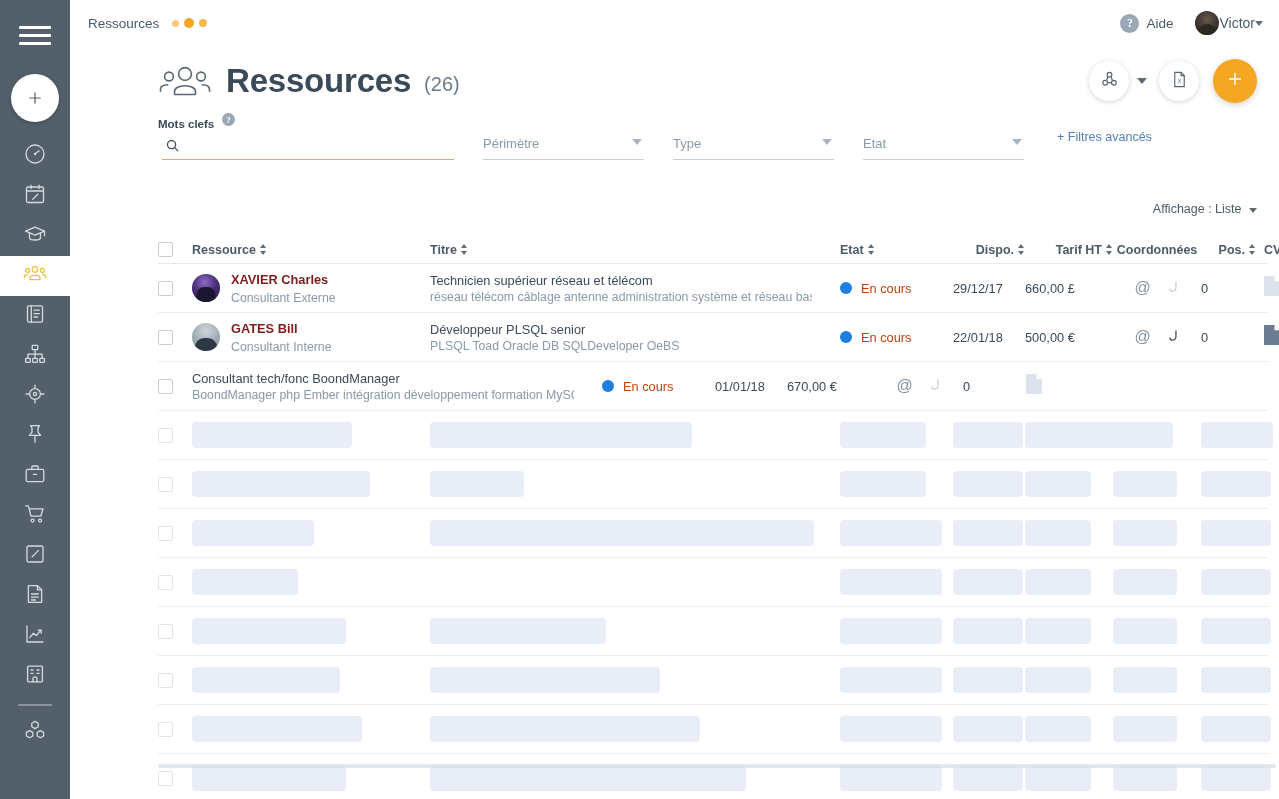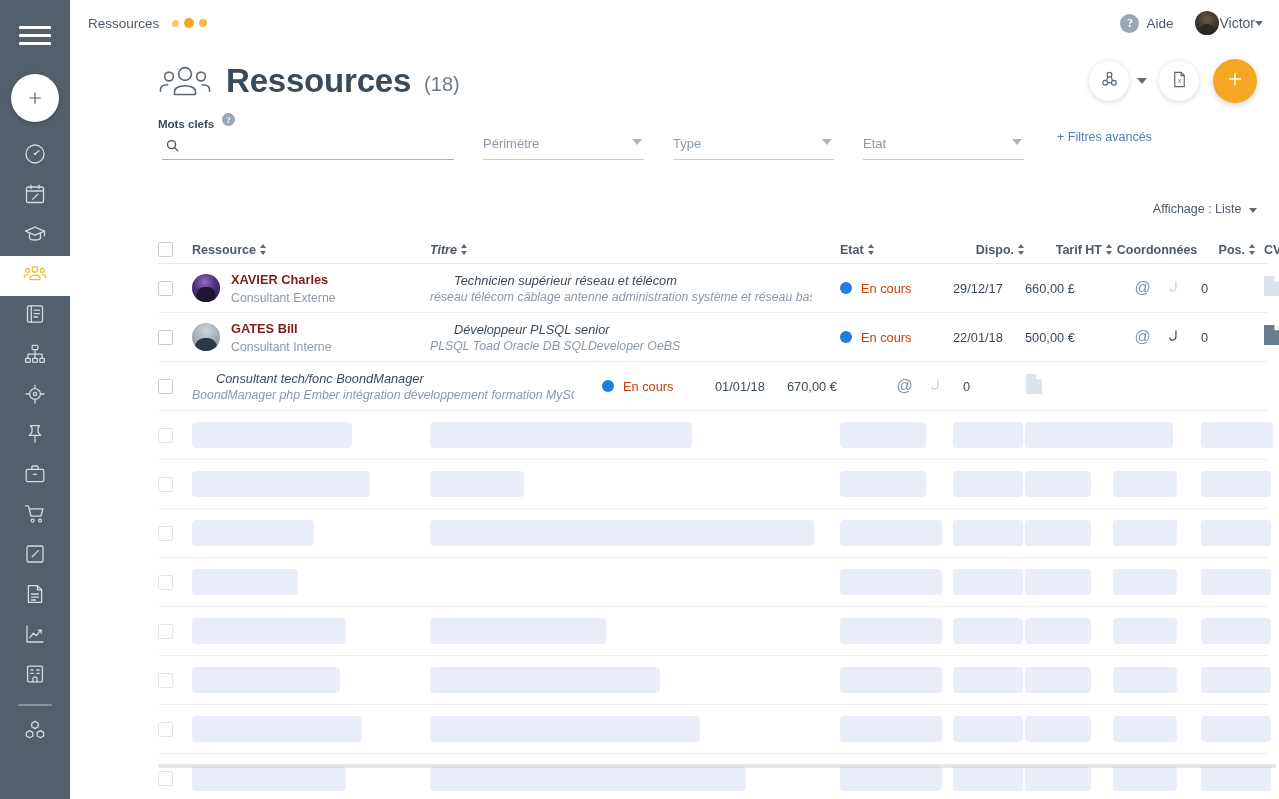--- a/index.html
+++ b/index.html
@@ -164,21 +164,21 @@
   .th .s { display:inline-block; width:7px; height:11px; position:relative; }
   .th .s::before, .th .s::after{
     content:''; position:absolute; left:0; width:0;height:0;
     border-left:3.5px solid transparent; border-right:3.5px solid transparent;
   }
   .th .s::before { top:0; border-bottom:4px solid #5e6b78; }
   .th .s::after  { bottom:0; border-top:4px solid #5e6b78; }
 
   .col-chk  { width:34px; flex:0 0 34px; display:flex;align-items:center;}
   .col-res  { width:238px; flex:0 0 238px; }
-  .col-tit  { width:410px; flex:0 0 410px;font-style:italic; }
+  .col-tit  { width:410px; flex:0 0 410px; }
   .col-eta  { width:113px; flex:0 0 113px; }
   .col-dis  { width:72px;  flex:0 0 72px;  justify-content:flex-end;}
   .col-tar  { width:88px;  flex:0 0 88px;  justify-content:flex-end;}
   .col-coo  { width:88px;  flex:0 0 88px;  justify-content:center;}
   .col-pos  { width:55px;  flex:0 0 55px;  justify-content:flex-end;}
   .col-cv   { width:42px;  flex:0 0 42px;  justify-content:flex-start; padding-left:8px;}
 
   .chk {
     width: 15px; height: 15px; border:1px solid #c5ced7; border-radius:2px;
     background:#fff; cursor:pointer;
@@ -191,21 +191,21 @@
   .cell-res { display:flex; align-items:center; }
   .av { width:28px;height:28px;border-radius:50%; margin-right:11px; flex:0 0 28px; overflow:hidden; position:relative;}
   .av-1 { background: radial-gradient(circle at 45% 30%, #8e6cc0 0%, #4b2f7a 45%, #231240 100%); }
   .av-1::after{content:'';position:absolute;left:50%;top:45%;transform:translateX(-50%);width:19px;height:18px;border-radius:8px 8px 2px 2px;background:#1c1630;}
   .av-2 { background: radial-gradient(circle at 50% 28%, #cfd6db 0%, #9aa7b1 60%, #6f7d88 100%); }
   .av-2::after{content:'';position:absolute;left:50%;top:55%;transform:translateX(-50%);width:22px;height:14px;border-radius:9px 9px 0 0;background:#2c3945;}
   .av-3 { background: radial-gradient(circle at 50% 30%, #6d4f35 0%, #3a2718 55%, #14100c 100%); }
   .av-3::after{content:'';position:absolute;left:50%;top:58%;transform:translateX(-50%);width:21px;height:13px;border-radius:7px 7px 0 0;background:#d7a833;}
   .nm { font-size:12.8px; font-weight:bold; color:#7f1d1d; line-height:16px;}
   .sub{ font-size:12.3px; color:#8a99a8; line-height:16px;}
-  .tt { font-size:12.8px; color:#3b4a59; line-height:16px;margin-left:24px;}
+  .tt { font-size:12.8px; color:#3b4a59; line-height:16px;}
   .tsub{ font-size:12.3px; color:#8a99a8; line-height:16px; white-space:nowrap; overflow:hidden;
          width: 382px; display:block;}
   .state { display:flex;align-items:center;gap:9px; font-size:12.8px; color:#c2410c;}
   .dot { width:12px;height:12px;border-radius:50%; background:#1e7fe0; flex:0 0 12px;}
   .num { font-size:12.8px; color:#3b4a59; }
   .coord { display:flex; align-items:center; gap:14px; justify-content:center; width:100%;}
   .at { font-size:16px; color:#8293a3; cursor:pointer; line-height:1;}
   .ph svg{ width:15px;height:15px; }
   .doc { width:16px; height:20px; position:relative; cursor:pointer;}
   .doc svg{width:16px;height:20px;}
@@ -406,21 +406,21 @@
       <svg viewBox="0 0 54 40">
         <circle cx="27" cy="13" r="6.4"></circle>
         <path d="M16.5 33.5v-2.8c0-3.7 4.7-6 10.5-6s10.5 2.3 10.5 6v2.8z"></path>
         <circle cx="11" cy="15.5" r="4.4"></circle>
         <path d="M2.5 30.2v-2c0-2.5 2.8-4.2 7.2-4.4"></path>
         <circle cx="43" cy="15.5" r="4.4"></circle>
         <path d="M51.5 30.2v-2c0-2.5-2.8-4.2-7.2-4.4"></path>
       </svg>
     </span>
     <span class="page-title">Ressources</span>
-    <span class="page-count">(18)</span>
+    <span class="page-count">(26)</span>
 
     <div class="head-actions">
       <div class="circle-btn">
         <span>
           <svg viewBox="0 0 24 24" fill="none" stroke="#5a6876" stroke-width="1.5">
             <circle cx="12" cy="6" r="3"></circle>
               <circle cx="6.5" cy="16" r="3"></circle>
               <circle cx="17.5" cy="16" r="3"></circle>
             <path d="M10 8.6L8.4 13M14 8.6L15.6 13M9.5 16h5"></path>
           </svg>

